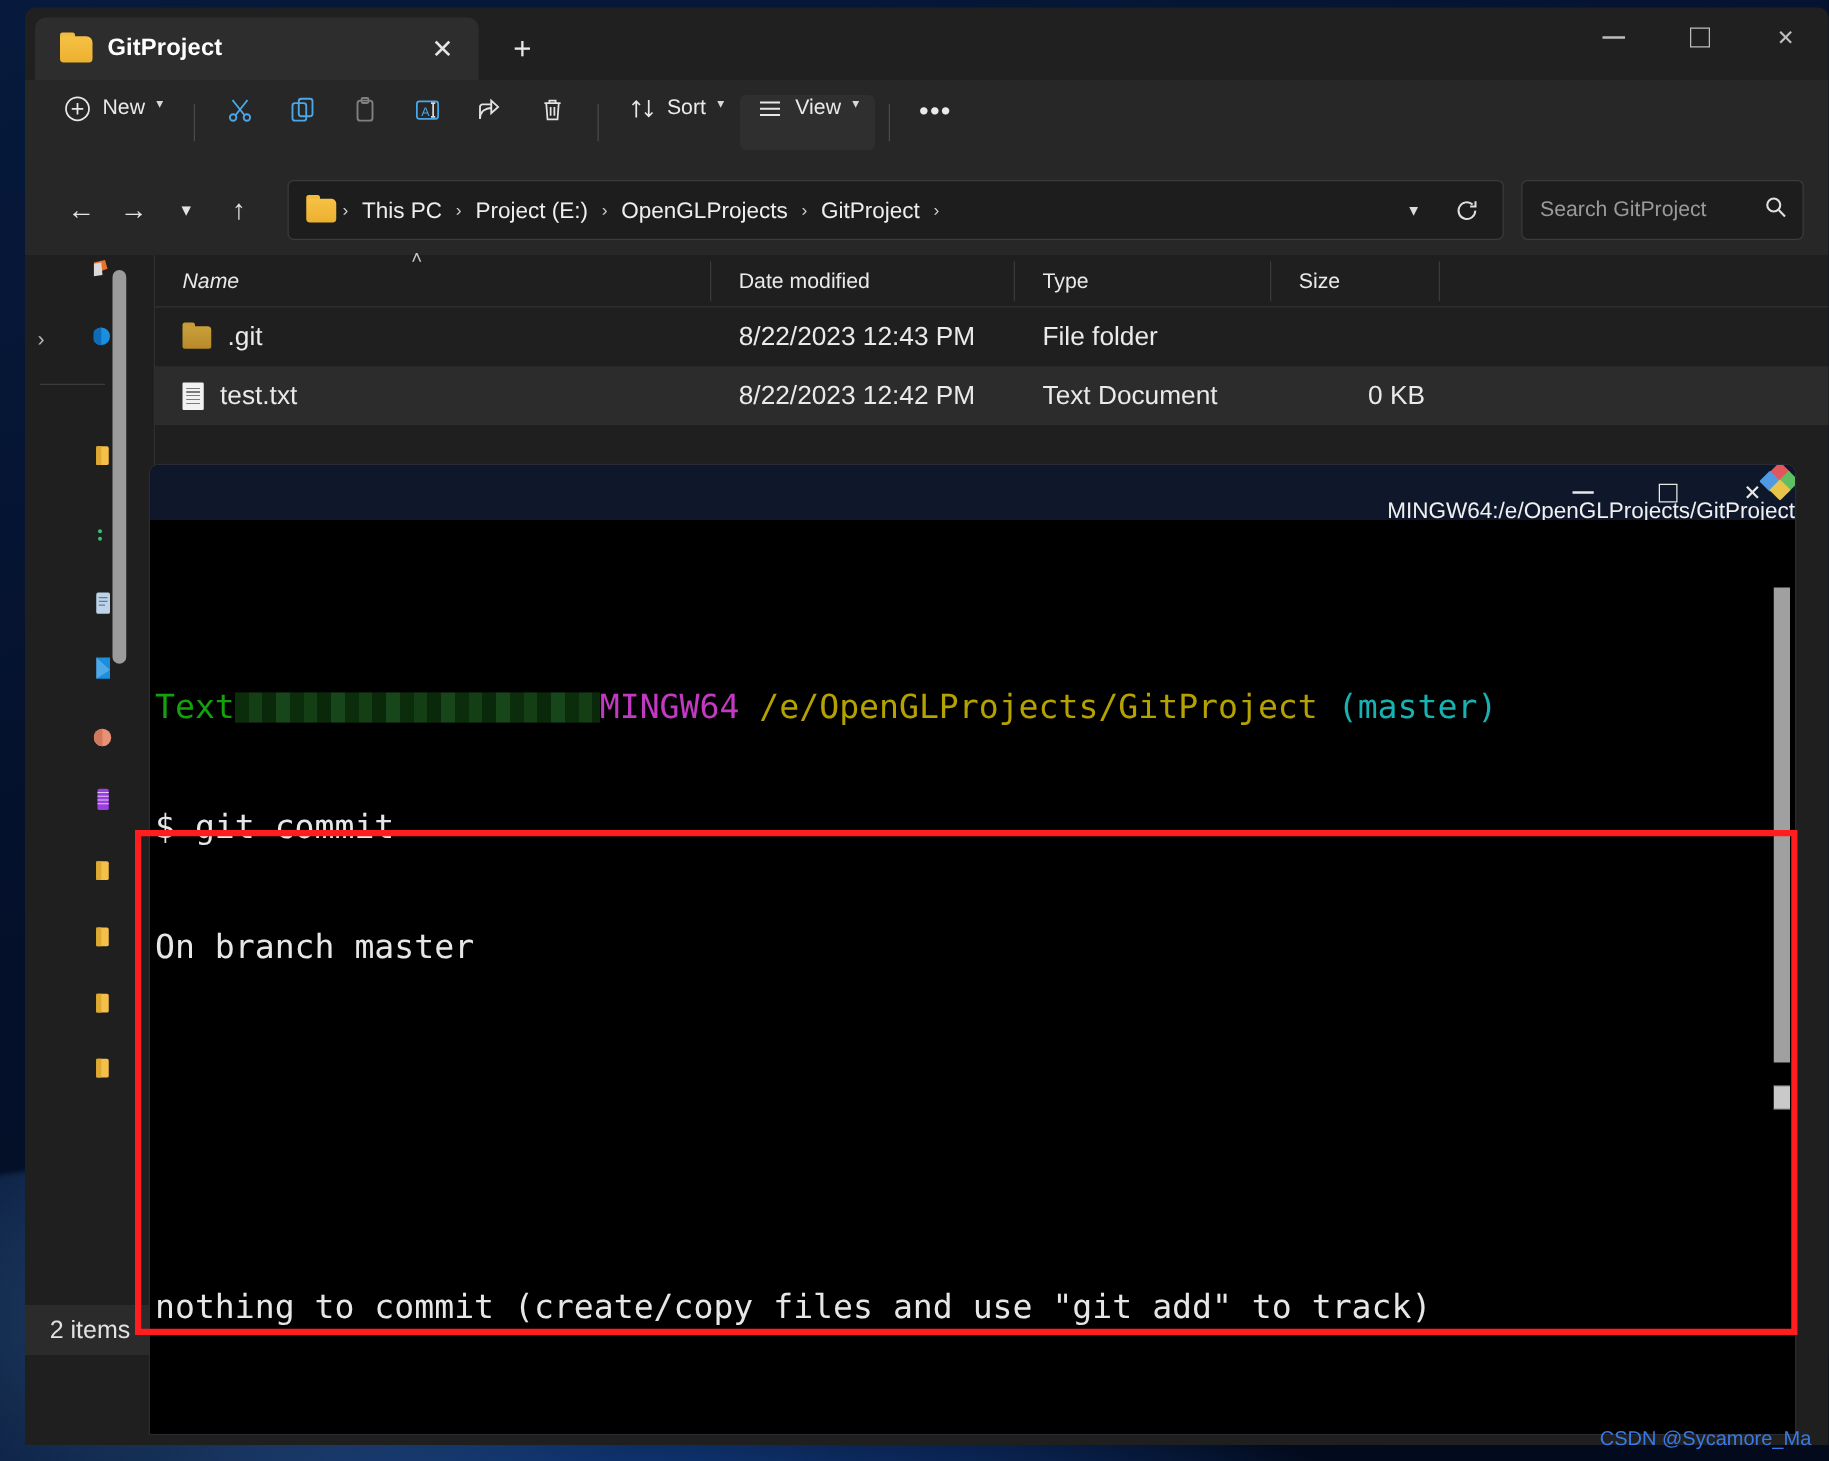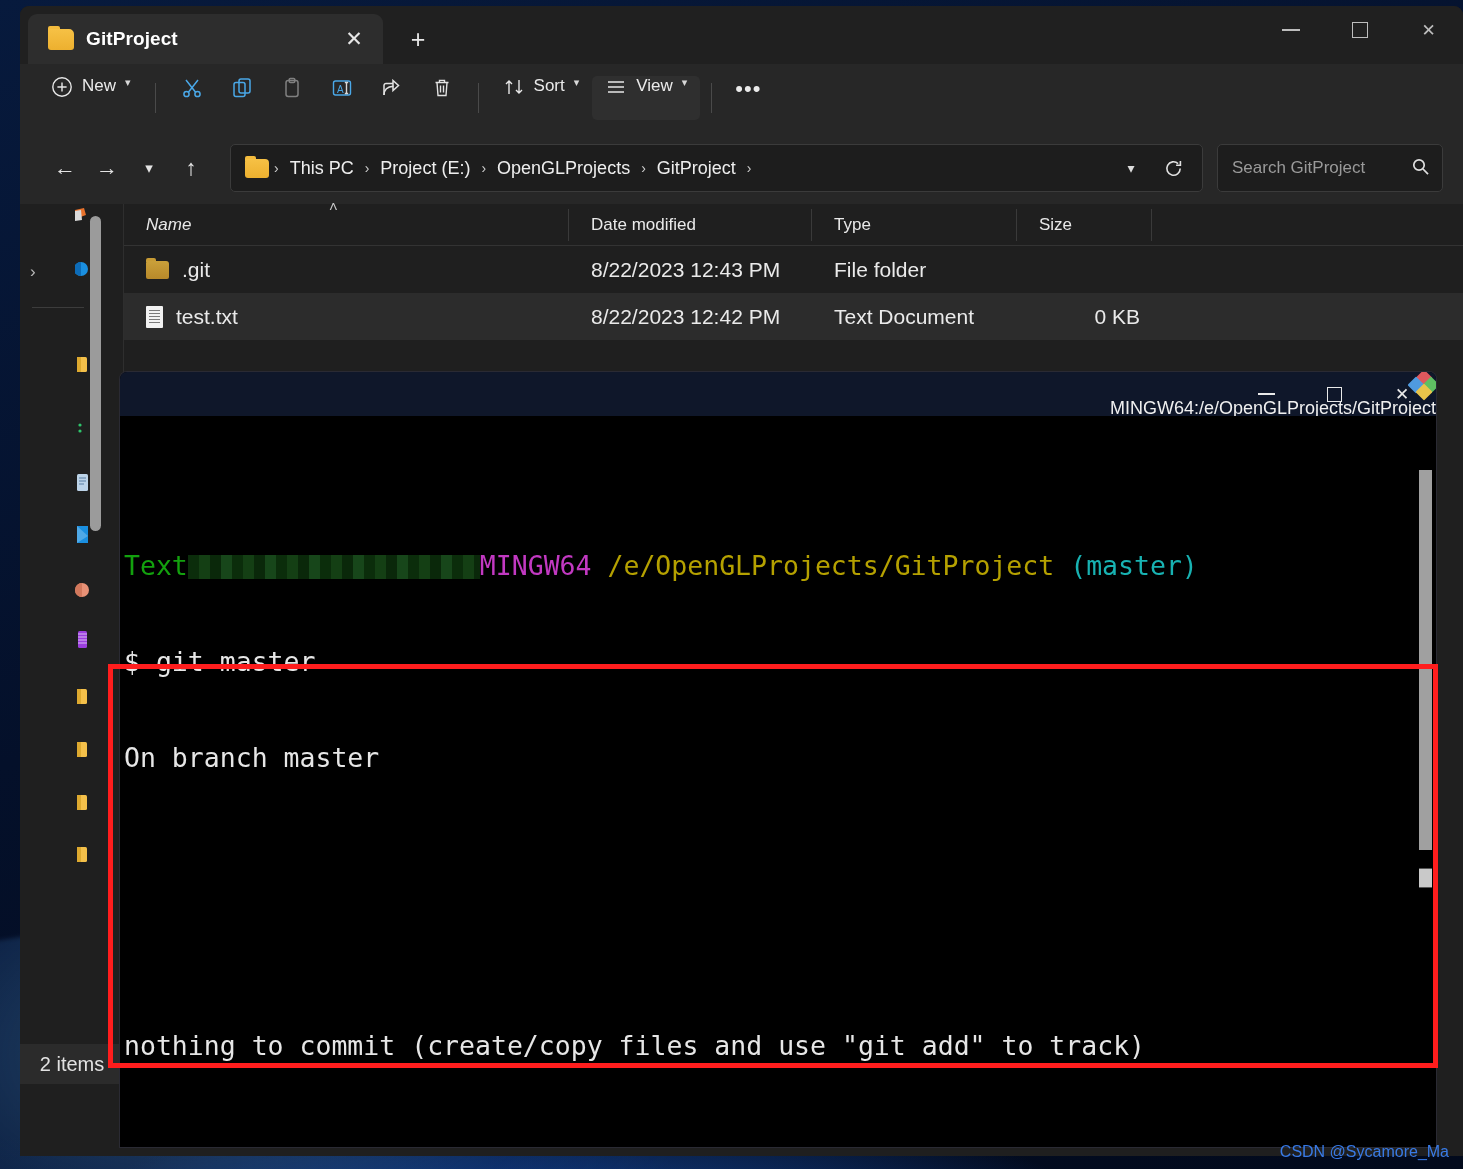--- a/index.html
+++ b/index.html
@@ -615,21 +615,21 @@
           <span class="sq"></span>
         </div>
       <div>✕</div>
     </div>
   </div>
 
   <div class="term-body">
 
     
     <div class="term-line"><span class="c-green">Text</span><span class="redact" style="width:292px;"></span><span class="c-magenta">MINGW64</span><span class="c-white"> </span><span class="c-yellow">/e/OpenGLProjects/GitProject</span><span class="c-white"> </span><span class="c-cyan">(master)</span></div>
-    <div class="term-line">$ git master</div>
+    <div class="term-line">$ git commit</div>
     <div class="term-line">On branch master</div>
     <div class="term-line"></div>
     <div class="term-line"></div>
     <div class="term-line">nothing to commit (create/copy files and use "git add" to track)</div>
     
 
     
     
     
     

